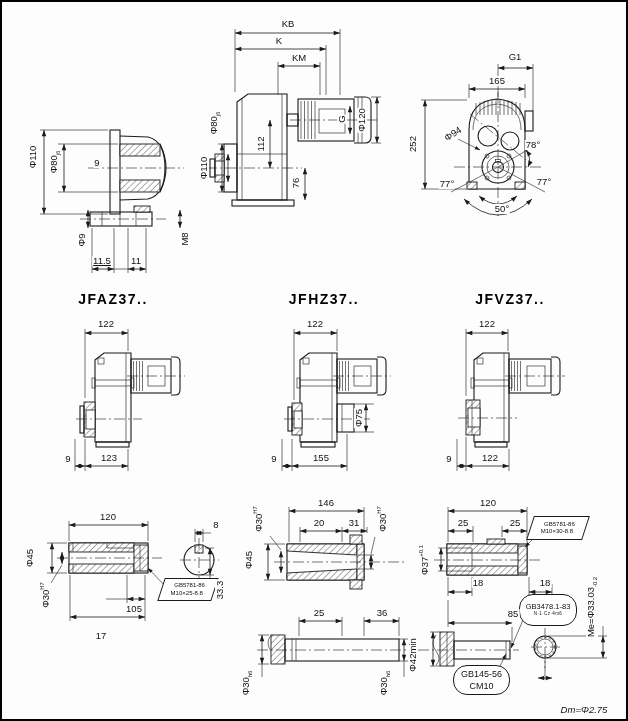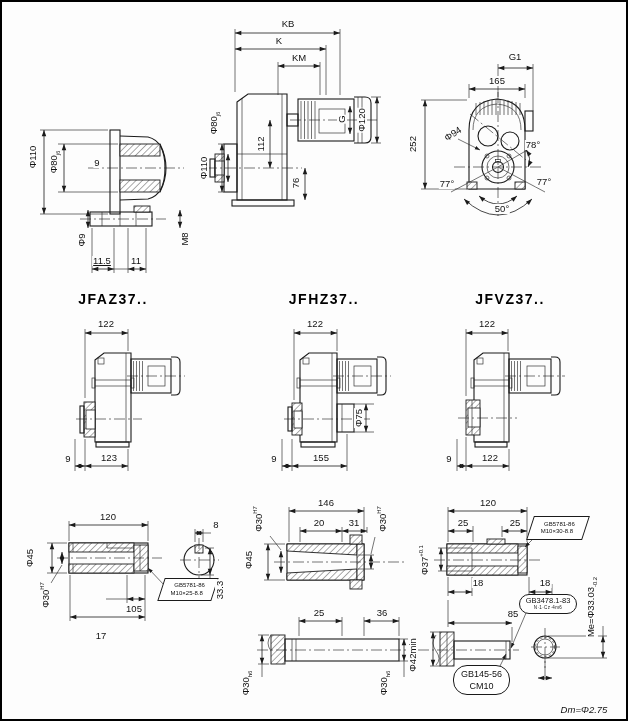--- a/index.html
+++ b/index.html
@@ -410,21 +410,21 @@
 <div class="title" style="left:508px;top:297px">JFVZ37..</div>
 
 <div class="callout para" style="left:159px;top:576px;width:54px;height:23px">
   <div class="co-s">GB5781-86</div>
   <div class="co-s">M10×25-8.8</div>
 </div>
 <div class="callout para" style="left:528px;top:514px;width:56px;height:24px">
   <div class="co-s">GB5781-86</div>
   <div class="co-s">M10×30-8.8</div>
 </div>
-<div class="callout stad" style="left:517px;top:592px;width:58px;height:20px">
+<div class="callout stad" style="left:517px;top:592px;width:58px;height:32px">
   <div class="co-m">GB3478.1-83</div>
   <div class="co-xs">N·1·Cz·4m6</div>
 </div>
 <div class="callout stad" style="left:451px;top:663px;width:57px;height:30px">
   <div class="co-l">GB145-56</div>
   <div class="co-l">CM10</div>
 </div>
 
 <div id="labels">
       <div class="lbl r" style="left: 31px; top: 155px;">Φ110</div>

